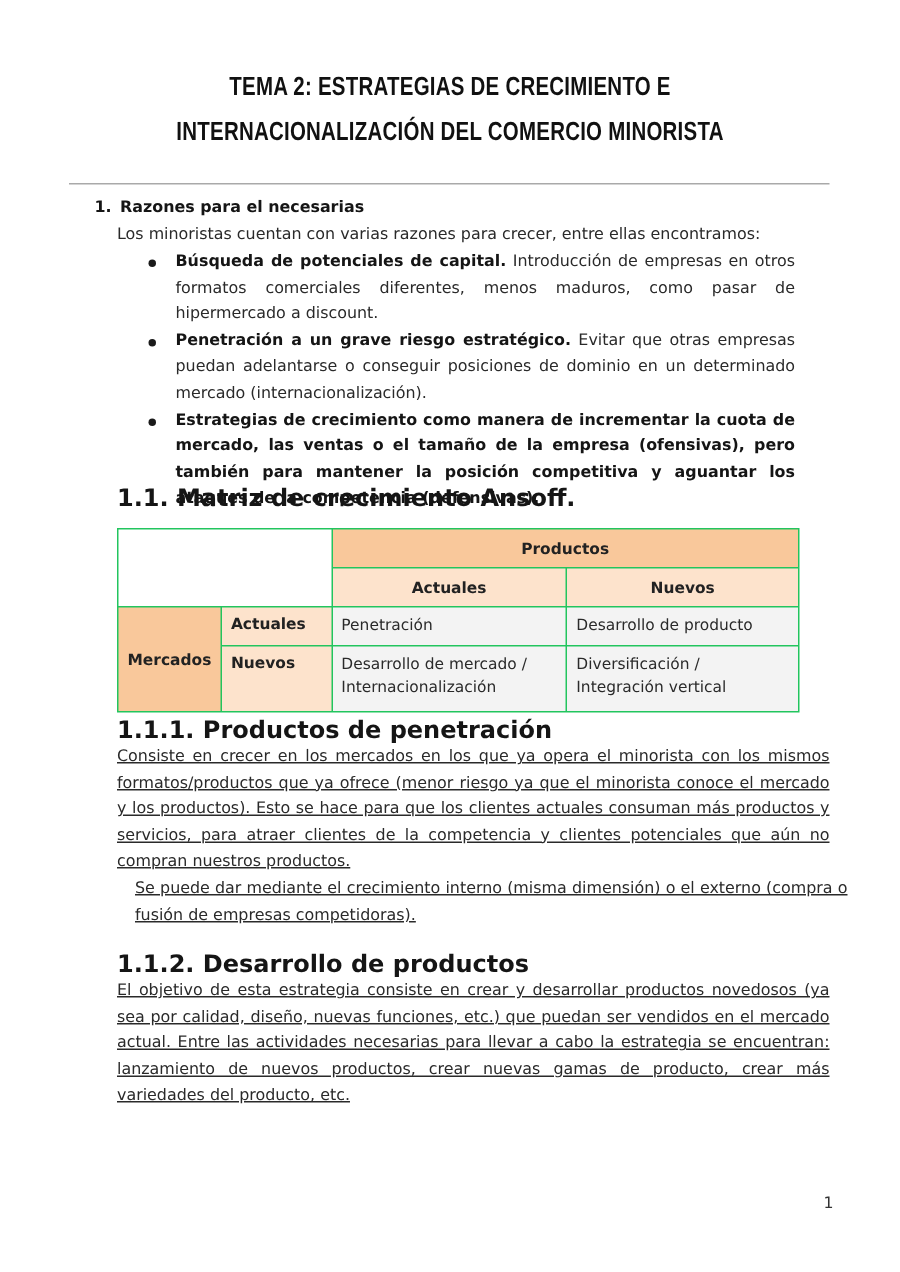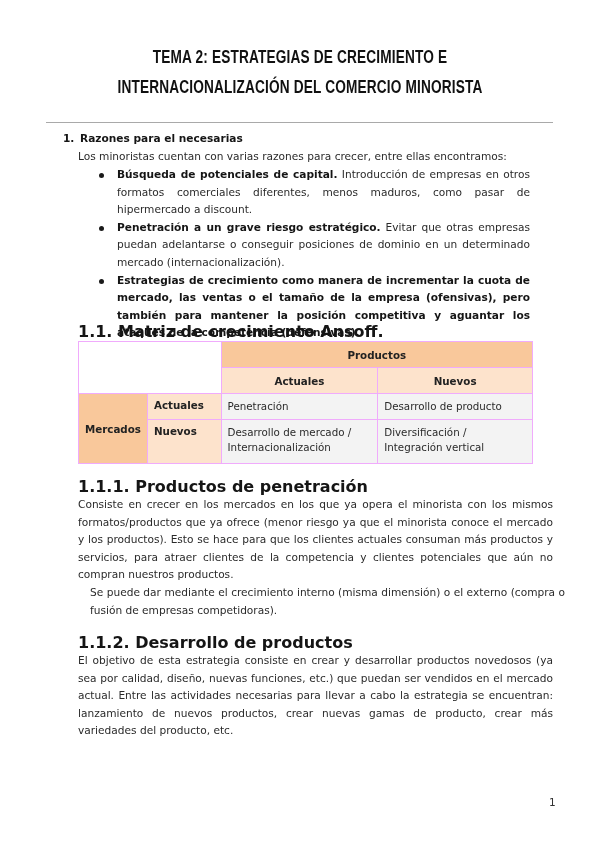--- a/index.html
+++ b/index.html
@@ -27,33 +27,33 @@
   .bullets { position: absolute; left: 96px; top: 166px; width: 434px; list-style: none; }
   .bullets li { position: relative; padding-left: 21px; text-align: justify; }
   .bullets li .dot {
     position: absolute; left: 3px; top: 7px; width: 5px; height: 5px;
     border-radius: 50%; background: #1a1a1a;
   }
 
   .sub { position: absolute; left: 78px; font-size: 16px; line-height: 17.6px; font-weight: bold; color: #151515; }
 
   table.matrix {
-    position: absolute; left: 78px; top: 341px; width: 455px;
-    border-collapse: separate; border-spacing: 1px; background: #f0abfc;
+    position: absolute; left: 78px; top: 352px; width: 455px;
+    border-collapse: separate; border-spacing: 1px; background: #22c55e;
     font-size: 10.3px; color: #2a2a2a;
   }
   table.matrix td { padding: 0 6px; vertical-align: middle; }
   .h1 { background: #f9c89b; text-align: center; font-weight: bold; height: 25px; color: #222; }
   .h2 { background: #fde3cc; text-align: center; font-weight: bold; height: 25px; color: #222; }
   .mk { background: #f9c89b; font-weight: bold; color: #222; }
   .rl { background: #fde3cc; font-weight: bold; color: #222; vertical-align: top !important; padding-top: 5px !important; }
   .cell { background: #f3f3f3; vertical-align: top !important; padding-top: 5px !important; padding-bottom: 4px !important; line-height: 15px; }
   .blank { background: #fff; }
 
-  .para { position: absolute; left: 78px; width: 475px; text-align: justify; }
+  .para { position: absolute; left: 78px; width: 475px; text-align: justify; text-decoration: underline; }
   .pagenum { position: absolute; left: 549px; top: 796px; font-size: 10.5px; color: #333; }
 </style>
 </head>
 <body>
 
 <div class="page">
 
   <div class="title">TEMA 2: ESTRATEGIAS DE CRECIMIENTO E INTERNACIONALIZACIÓN DEL COMERCIO MINORISTA</div>
   <div class="rule"></div>
 

